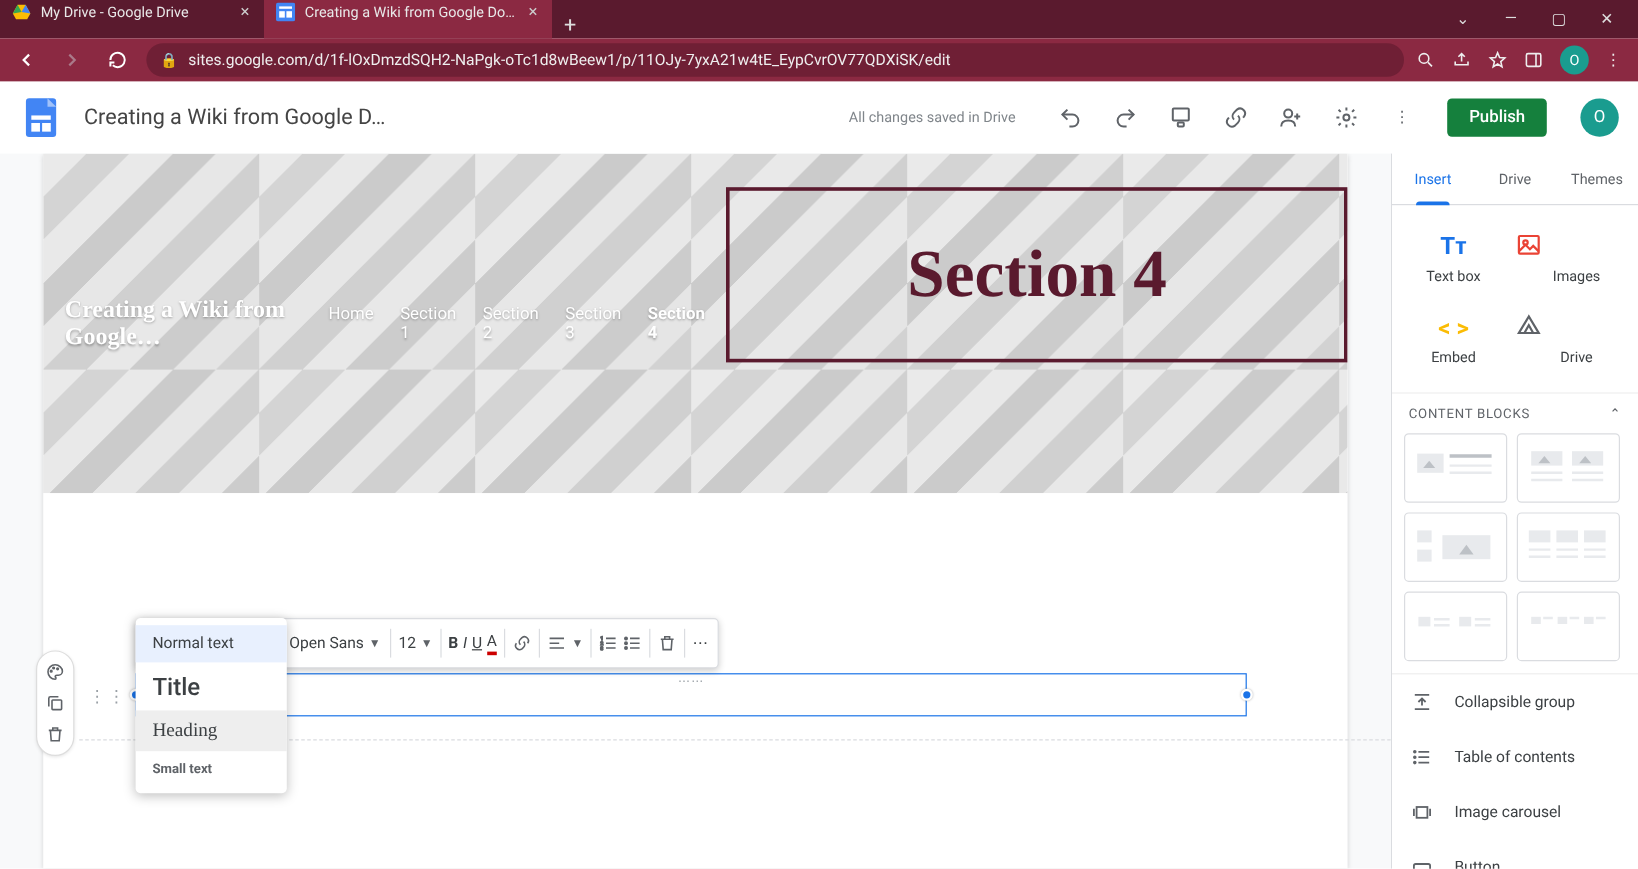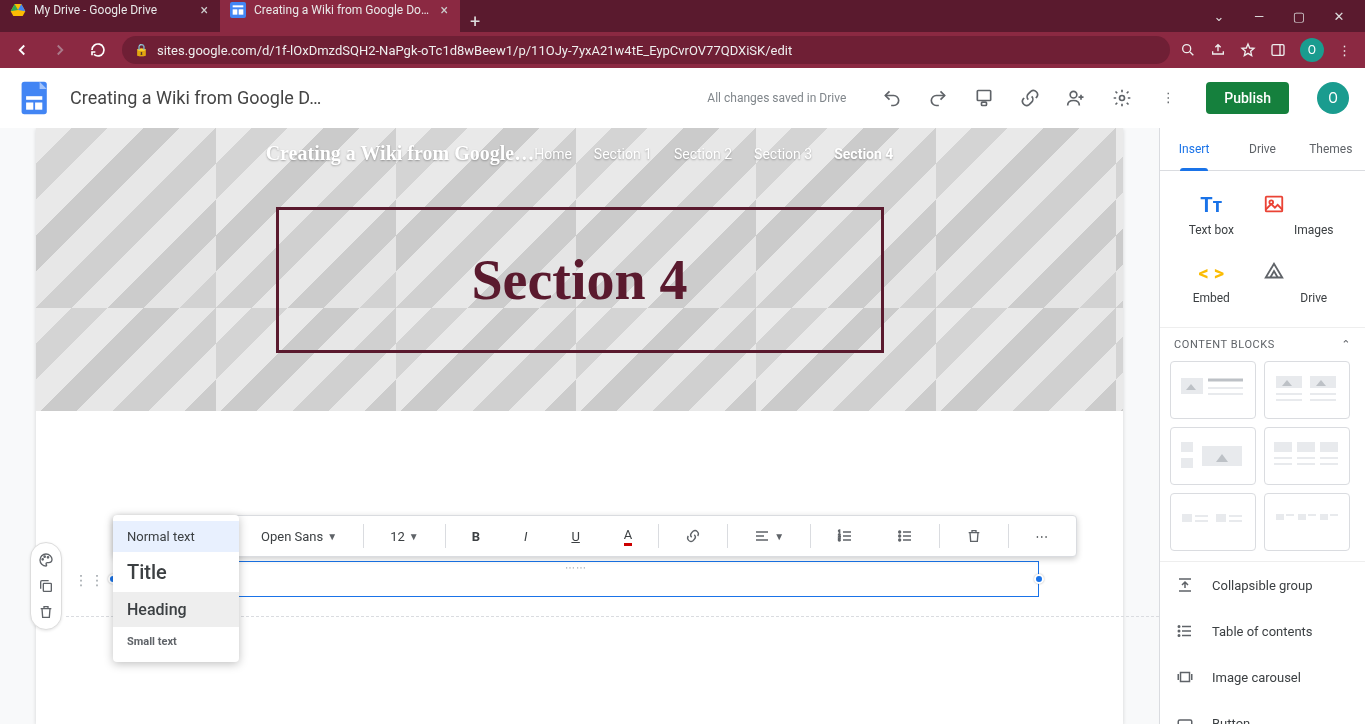--- a/index.html
+++ b/index.html
@@ -44,43 +44,43 @@
   
   .canvas-wrap { flex: 1; background: #f8f9fa; padding: 0; overflow: hidden; position: relative; }
   .canvas { margin: 0 36px; background: #fff; box-shadow: 0 1px 4px rgba(0,0,0,0.15); min-height: 596px; }
   .hero { height: 283px; position: relative; overflow: hidden; }
   .hero-bg { position: absolute; inset: 0; 
     background:
       linear-gradient(135deg, #f0f0f0 10%, #d8d8d8 10% 20%, #efefef 20% 30%, #cfcfcf 30% 40%, #ececec 40% 50%, #d4d4d4 50% 60%, #eee 60% 70%, #d0d0d0 70% 80%, #eaeaea 80% 90%, #d6d6d6 90%);
     background-size: 180px 180px;
     filter: contrast(0.95);
   }
-  .hero-overlay { position: absolute; inset: 0; display: flex; flex-direction: column; align-items: center; }
+  .hero-overlay { position: absolute; inset: 0; display: flex; flex-direction: row; }
   .site-nav { display: flex; align-items: center; padding: 14px 18px; color: #fff; }
   .site-title { font-family: 'Times New Roman', serif; font-weight: bold; font-size: 20px; color: #fff; text-shadow: 0 1px 2px rgba(0,0,0,0.3); }
   .site-menu { margin-left: auto; display: flex; gap: 22px; font-size: 14px; }
   .site-menu .item { color: #fff; text-shadow: 0 1px 2px rgba(0,0,0,0.3); }
   .site-menu .item.active { font-weight: bold; }
   .hero-box { margin: 28px auto 0; width: 608px; height: 146px; border: 3px solid #5a1a2e; display: flex; align-items: center; justify-content: center; }
   .hero-text { font-family: 'Times New Roman', serif; font-size: 56px; color: #5a1a2e; font-weight: bold; }
 
   
   .text-toolbar-wrap { position: absolute; left: 113px; top: 387px; }
   .text-toolbar { background: #fff; border: 1px solid #dadce0; border-radius: 4px; box-shadow: 0 2px 6px rgba(0,0,0,0.2); height: 42px; display: flex; align-items: center; padding: 0 6px; }
   .tb-sep { width: 1px; height: 24px; background: #dadce0; margin: 0 4px; }
-  .tb-item { padding: 0 22px; height: 32px; display: flex; align-items: center; gap: 4px; color: #3c4043; cursor: pointer; border-radius: 3px; }
+  .tb-item { padding: 0 2px; height: 32px; display: flex; align-items: center; gap: 4px; color: #3c4043; cursor: pointer; border-radius: 3px; }
   .tb-dropdown-arrow { font-size: 10px; color: #5f6368; }
   .font-select { min-width: 82px; }
   .size-select { min-width: 24px; }
 
   
   .style-menu { position: absolute; top: 0; left: 0; width: 126px; background: #fff; box-shadow: 0 2px 10px rgba(0,0,0,0.25); border-radius: 4px; padding: 6px 0; }
   .style-item { padding: 8px 14px; cursor: pointer; font-size: 13px; color: #3c4043; }
   .style-item.selected { background: #e8f0fe; }
-  .style-item.hover { background: #eee; }
+  .style-item.hover { background: #eee; font-family: Liberation Serif, serif; }
   .style-item.title-s { font-size: 20px; font-weight: 500; }
   .style-item.heading-s { font-size: 16px; font-weight: 500; }
   .style-item.sub-s { font-size: 14px; color: #5f6368; }
   .style-item.small-s { font-size: 11px; color: #5f6368; font-weight: bold; }
 
   
   .textbox-sel { position: absolute; left: 113px; top: 433px; width: 926px; height: 36px; border: 1px solid #1a73e8; background: #fff; }
   .textbox-sel .drag-dots { position: absolute; left: -40px; top: 10px; color: #9aa0a6; font-size: 14px; letter-spacing: 2px; }
   .handle { position: absolute; width: 10px; height: 10px; background: #1a73e8; border: 2px solid #fff; border-radius: 50%; box-shadow: 0 0 2px rgba(0,0,0,0.3); }
   .handle.left { left: -6px; top: 50%; transform: translateY(-50%); }

